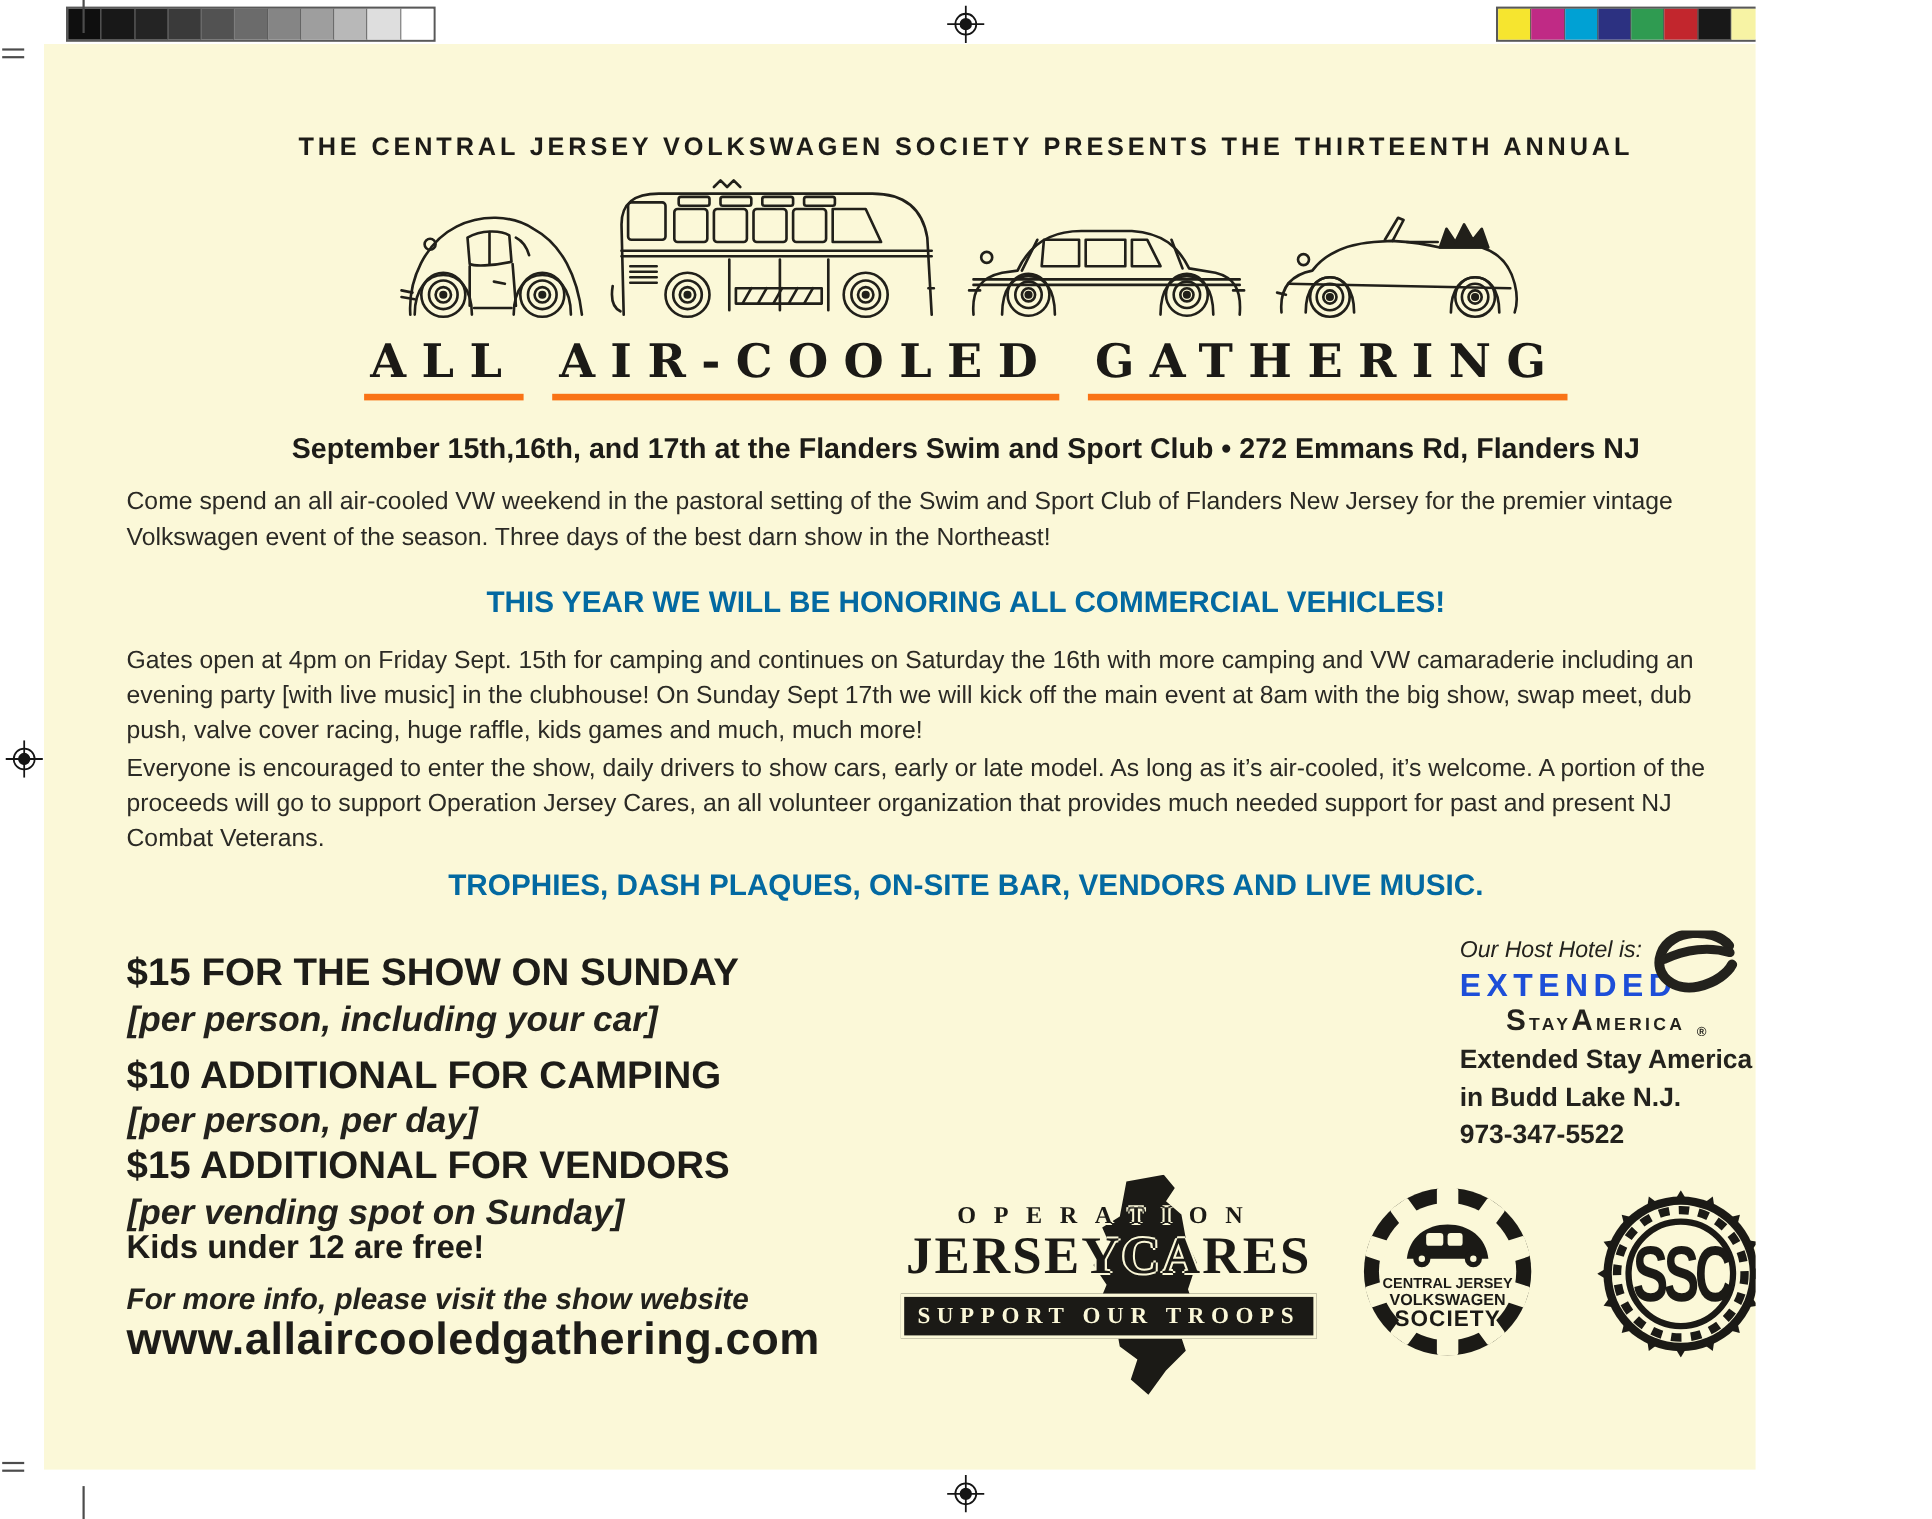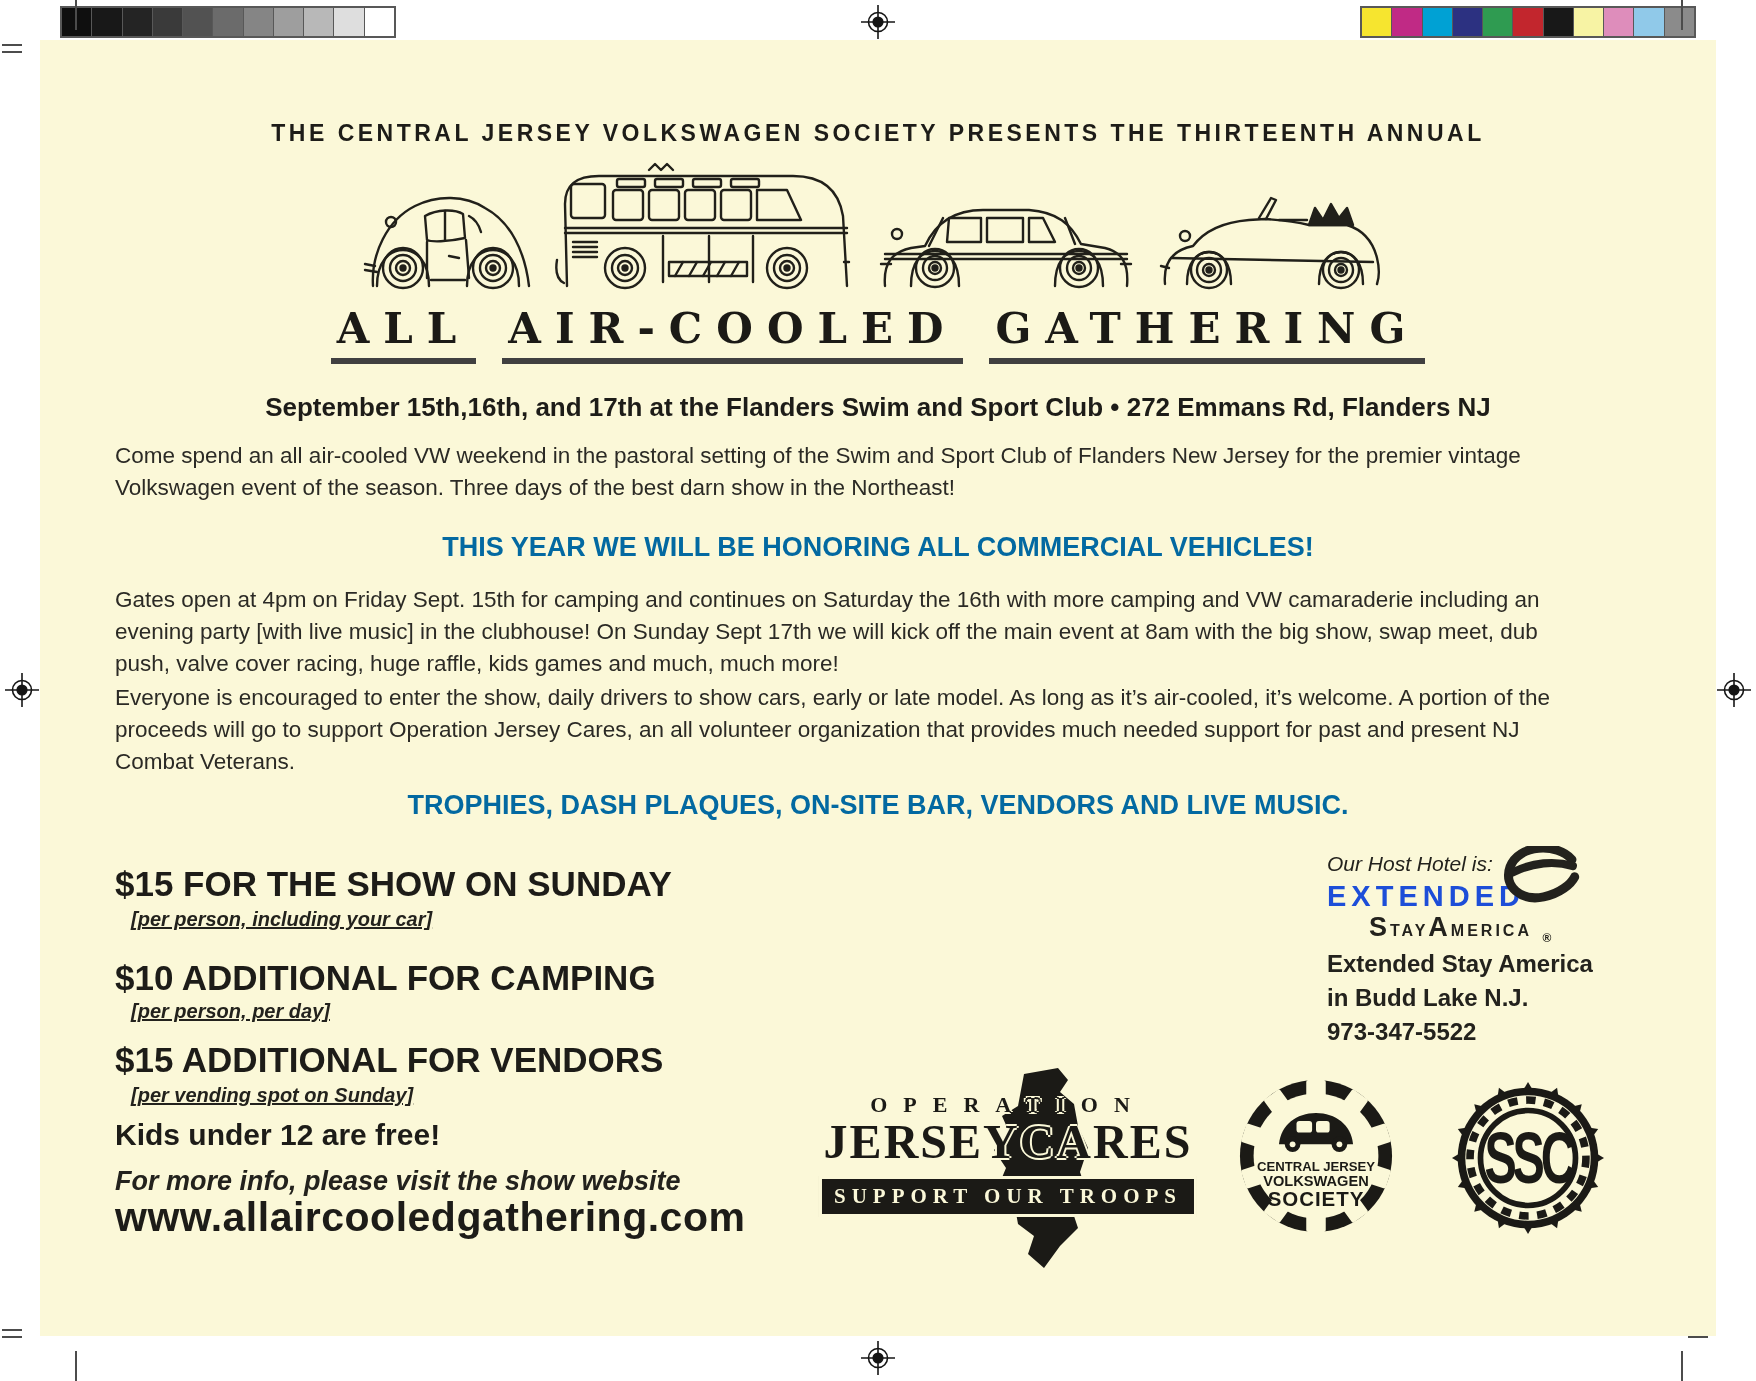--- a/index.html
+++ b/index.html
@@ -1,16 +1,16 @@
 <!DOCTYPE html>
 <html><head>
 <meta charset="utf-8">
 <style>
   html,body{margin:0;padding:0;background:#ffffff;}
-  #canvas{position:relative;width:1756px;height:1381px;background:#ffffff;overflow:hidden;
+  #canvas{position:relative;width:1596px;height:1381px;background:#ffffff;overflow:hidden;
           font-family:"Liberation Sans",sans-serif;color:#23221d;}
 
   
   .bar{position:absolute;top:6px;height:32px;width:336px;display:flex;border:2px solid #585858;box-sizing:border-box;}
   .bar .swatch{flex:1;border-right:1px solid #585858;}
   .bar .swatch:last-child{border-right:none;}
   #gray-bar{left:60px;}
   #color-bar{left:1360px;}
   .cropline{position:absolute;background:#4c4c4c;}
   .regmark{position:absolute;width:34px;height:34px;}
@@ -20,32 +20,32 @@
   .flyer{position:absolute;left:40px;top:40px;width:1676px;height:1296px;background:#fbf8d8;}
   .abs{position:absolute;}
   .centered{left:0;width:100%;text-align:center;}
 
   .presents{top:80px;font-size:23px;font-weight:bold;letter-spacing:3.5px;color:#1d1c18;}
 
   .vehicles{left:323px;top:116px;}
 
   .title-row{top:264px;white-space:nowrap;}
   .title-word{display:inline-block;font-family:"DejaVu Serif",serif;font-weight:bold;font-size:42px;
-              letter-spacing:14px;color:#1b1a16;border-bottom:6px solid #404040;padding:0 6px 5px 6px;margin:0 13px;}
+              letter-spacing:14px;color:#1b1a16;border-bottom:6px solid #f97316;padding:0 6px 5px 6px;margin:0 13px;}
 
   .dateline{top:352px;font-size:26px;font-weight:bold;color:#1d1c18;}
 
   .para{left:75px;width:1452px;font-size:22.5px;line-height:32px;color:#2b2a25;text-align:left;}
   .p1{top:400px;} .p2{top:544px;} .p3{top:642px;}
 
   .center-head{font-size:27px;font-weight:bold;color:#0369a1;}
   .honoring{top:492px;} .amenities{top:750px;}
 
   .price-title{left:75px;font-size:35px;font-weight:bold;color:#1d1c18;}
-  .price-note{left:91px;font-size:20px;font-weight:bold;font-style:italic;color:#23221d;text-decoration:underline;}
+  .price-note{left:76px;font-size:32px;font-weight:bold;font-style:italic;color:#23221d;}
   .pt-show{top:824px;} .pn-show{top:868px;}
   .pt-camp{top:918px;} .pn-camp{top:960px;}
   .pt-vend{top:1000px;} .pn-vend{top:1044px;}
   .kids{left:75px;top:1078px;font-size:30px;font-weight:bold;color:#1d1c18;}
   .info{left:75px;top:1126px;font-size:27px;font-weight:bold;font-style:italic;}
   .www{left:75px;top:1154px;font-size:41px;font-weight:bold;letter-spacing:.5px;color:#1d1c18;}
 
   
   .hotel{left:1247px;top:810px;width:360px;height:210px;}
   .h-abs{position:absolute;white-space:nowrap;}

